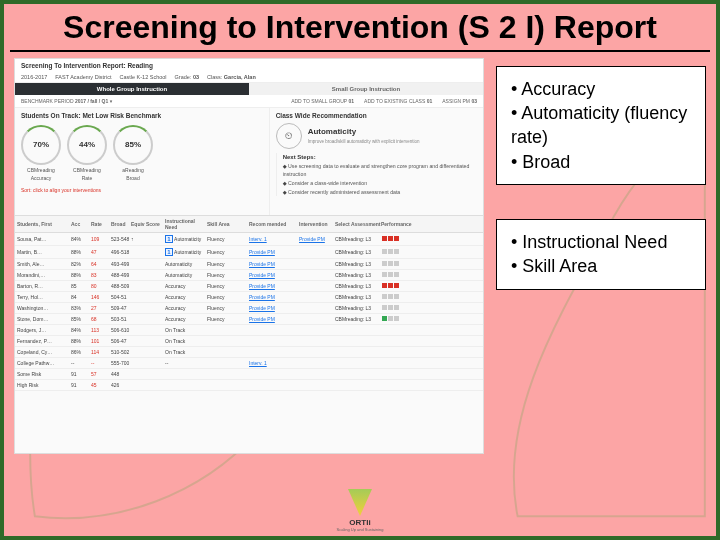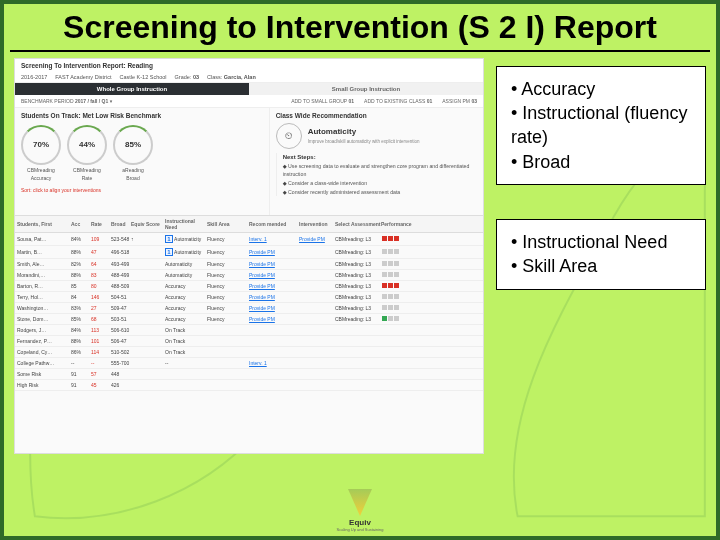--- a/index.html
+++ b/index.html
@@ -1,19 +1,19 @@
 <!DOCTYPE html>
 <html><head>
 <meta charset="utf-8">
 <style>
   * { box-sizing: border-box; margin: 0; padding: 0; }
   html, body { width: 720px; height: 540px; font-family: Arial, Helvetica, sans-serif; }
   .slide {
     position: relative; width: 720px; height: 540px;
-    background: #bef264;
+    background: #fca5a5;
     border: 4px solid #2f6a28;
     overflow: hidden;
   }
   
   .bg-map { position: absolute; inset: 0; z-index: 0; pointer-events: none; }
   .bg-map svg { width: 100%; height: 100%; opacity: 0.25; }
   .title {
     position: relative; z-index: 2;
     text-align: center;
     font-size: 32px; font-weight: 700; color: #000;
@@ -381,31 +381,31 @@
             <span></span>
             <span></span>
           </div>
         </div>
     </div>
 
     <div class="bullets-col">
       <div class="bullet-box">
         <ul>
           <li>Accuracy</li>
-          <li>Instructional (fluency rate)</li>
+          <li>Automaticity (fluency rate)</li>
           <li>Broad</li>
         </ul>
       </div>
       <div class="bullet-box">
         <ul>
           <li>Instructional Need</li>
           <li>Skill Area</li>
         </ul>
       </div>
     </div>
   </div>
 
   <div class="footer-logo">
     <div class="mark"></div>
-    <div class="txt">Equiv</div>
+    <div class="txt">ORTIi</div>
     <div class="sub">Scaling Up and Sustaining</div>
   </div>
 </div>
 
 </body></html>

